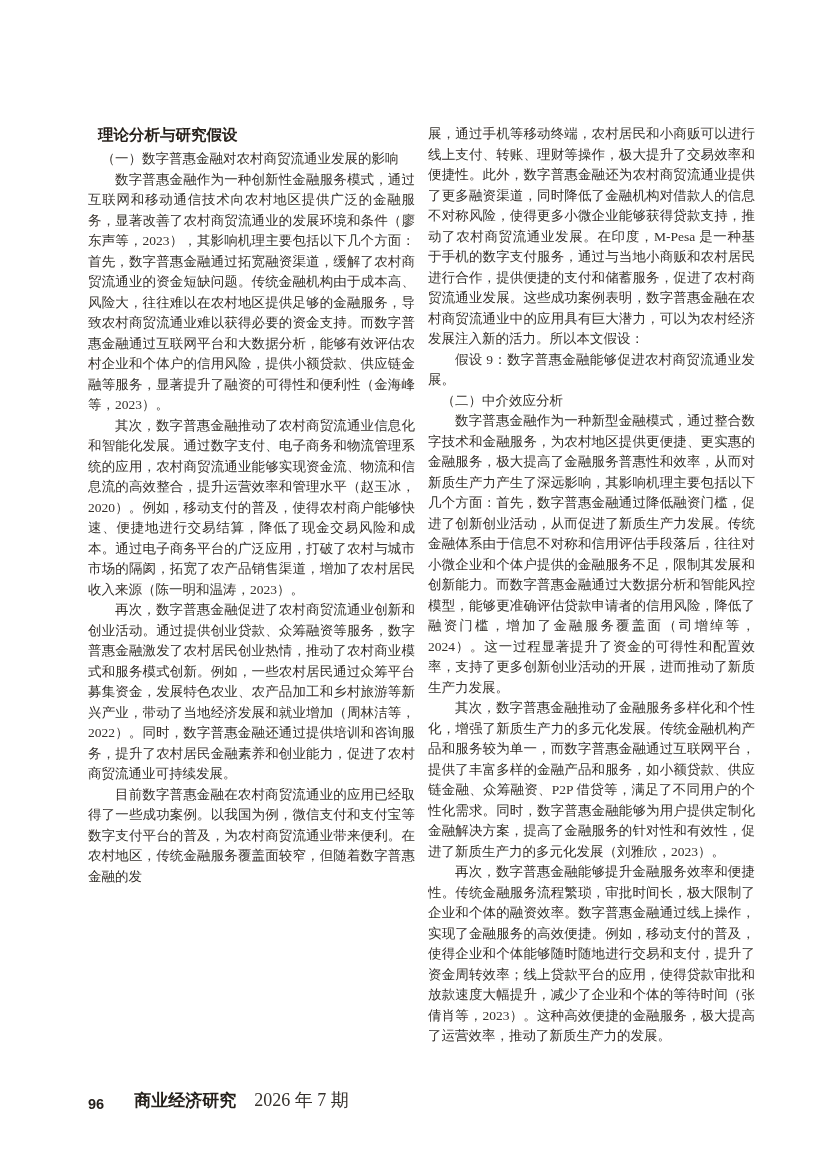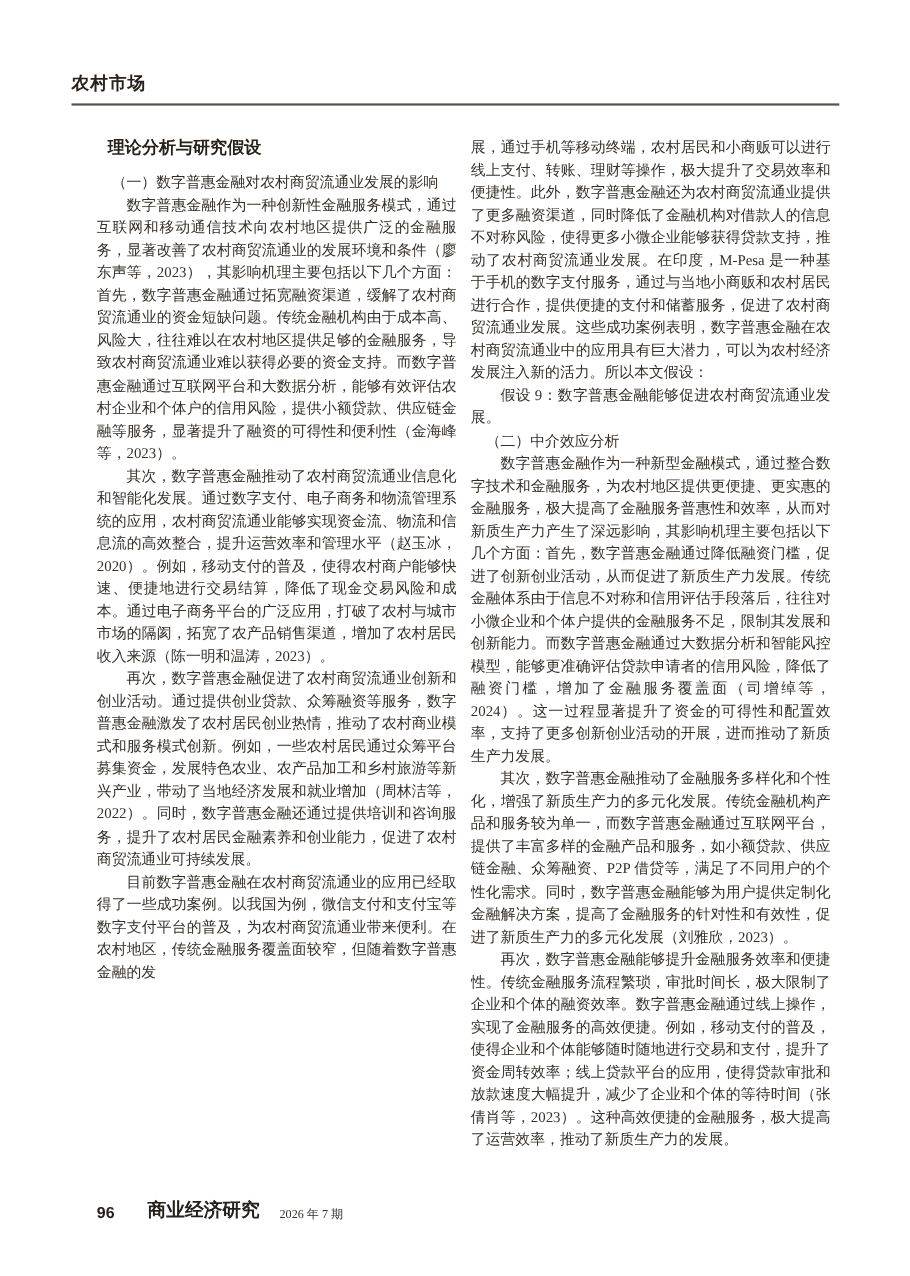--- a/index.html
+++ b/index.html
@@ -51,21 +51,21 @@
     font-size: 13.5px;
     line-height: 20.5px;
   }
   .article-heading {
     font-family: "Liberation Sans", "DejaVu Sans", sans-serif;
     font-weight: bold;
     font-size: 15.5px;
     color: #27211b;
     padding-left: 10px;
     line-height: 22px;
-    margin-bottom: 10px;
+    margin-bottom: 3px;
     text-align: left;
   }
   .subheading {
     text-indent: 1em;
     line-height: 20.5px;
     color: #35302b;
   }
   .para {
     text-indent: 2em;
     line-height: 20.5px;
@@ -87,33 +87,30 @@
     color: #25201b;
   }
   .journal-name {
     font-family: "Liberation Sans", "DejaVu Sans", sans-serif;
     font-weight: bold;
     font-size: 17px;
     color: #25201b;
     margin-left: 30px;
   }
   .issue-info {
-    font-size: 11px;
+    font-size: 18px;
     color: #35302b;
     margin-left: 18px;
   }
 </style>
 </head>
 <body>
 
 <div class="page">
 
-  <div class="page-header">
-    <span class="section-title">农村市场</span>
-  </div>
 
   <div class="content">
 
     <div class="col">
       <div class="article-heading">理论分析与研究假设</div>
       <div class="subheading">（一）数字普惠金融对农村商贸流通业发展的影响</div>
       <p class="para">数字普惠金融作为一种创新性金融服务模式，通过互联网和移动通信技术向农村地区提供广泛的金融服务，显著改善了农村商贸流通业的发展环境和条件（廖东声等，2023），其影响机理主要包括以下几个方面：首先，数字普惠金融通过拓宽融资渠道，缓解了农村商贸流通业的资金短缺问题。传统金融机构由于成本高、风险大，往往难以在农村地区提供足够的金融服务，导致农村商贸流通业难以获得必要的资金支持。而数字普惠金融通过互联网平台和大数据分析，能够有效评估农村企业和个体户的信用风险，提供小额贷款、供应链金融等服务，显著提升了融资的可得性和便利性（金海峰等，2023）。</p>
       <p class="para">其次，数字普惠金融推动了农村商贸流通业信息化和智能化发展。通过数字支付、电子商务和物流管理系统的应用，农村商贸流通业能够实现资金流、物流和信息流的高效整合，提升运营效率和管理水平（赵玉冰，2020）。例如，移动支付的普及，使得农村商户能够快速、便捷地进行交易结算，降低了现金交易风险和成本。通过电子商务平台的广泛应用，打破了农村与城市市场的隔阂，拓宽了农产品销售渠道，增加了农村居民收入来源（陈一明和温涛，2023）。</p>
       <p class="para">再次，数字普惠金融促进了农村商贸流通业创新和创业活动。通过提供创业贷款、众筹融资等服务，数字普惠金融激发了农村居民创业热情，推动了农村商业模式和服务模式创新。例如，一些农村居民通过众筹平台募集资金，发展特色农业、农产品加工和乡村旅游等新兴产业，带动了当地经济发展和就业增加（周林洁等，2022）。同时，数字普惠金融还通过提供培训和咨询服务，提升了农村居民金融素养和创业能力，促进了农村商贸流通业可持续发展。</p>
       <p class="para">目前数字普惠金融在农村商贸流通业的应用已经取得了一些成功案例。以我国为例，微信支付和支付宝等数字支付平台的普及，为农村商贸流通业带来便利。在农村地区，传统金融服务覆盖面较窄，但随着数字普惠金融的发</p>

